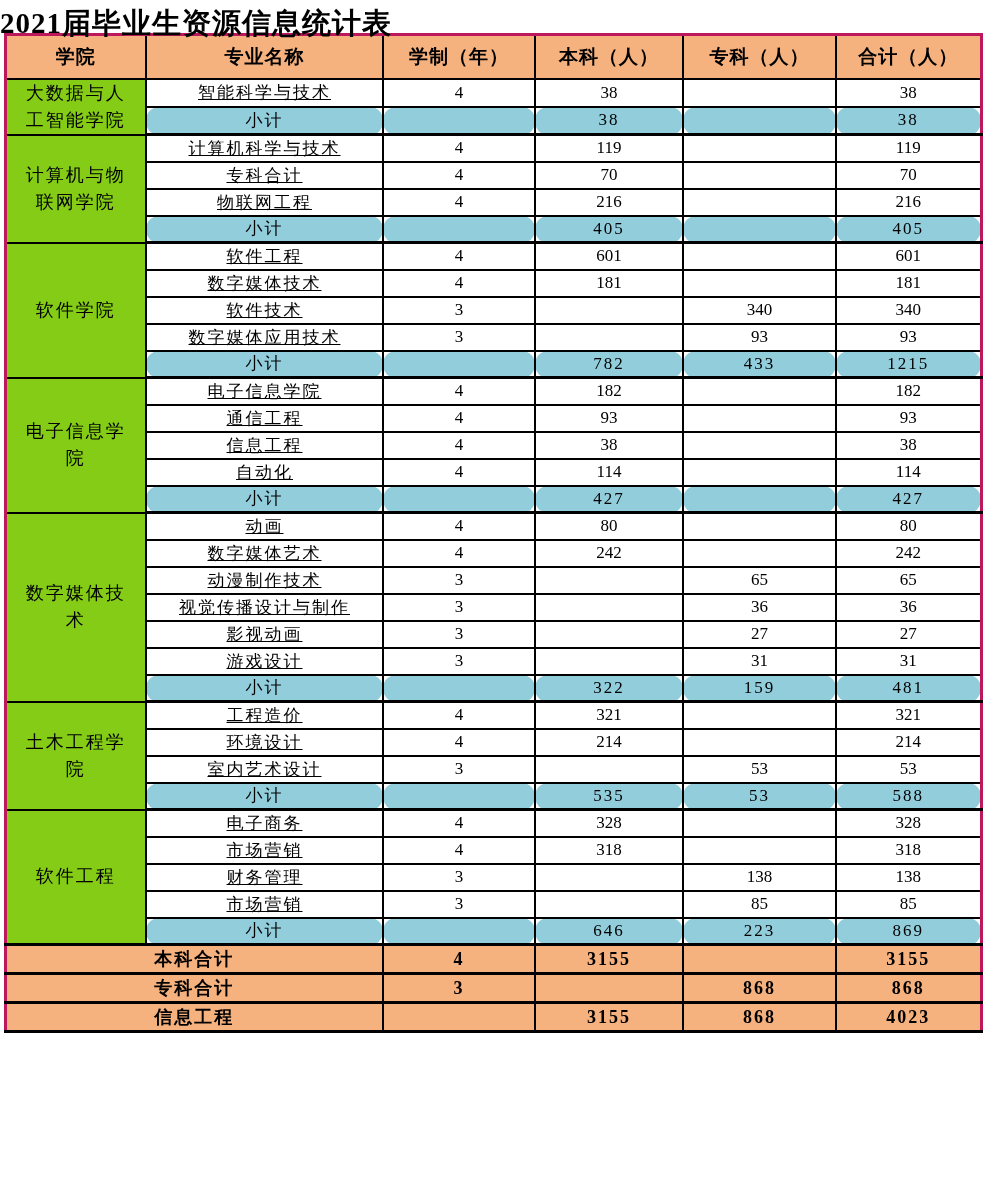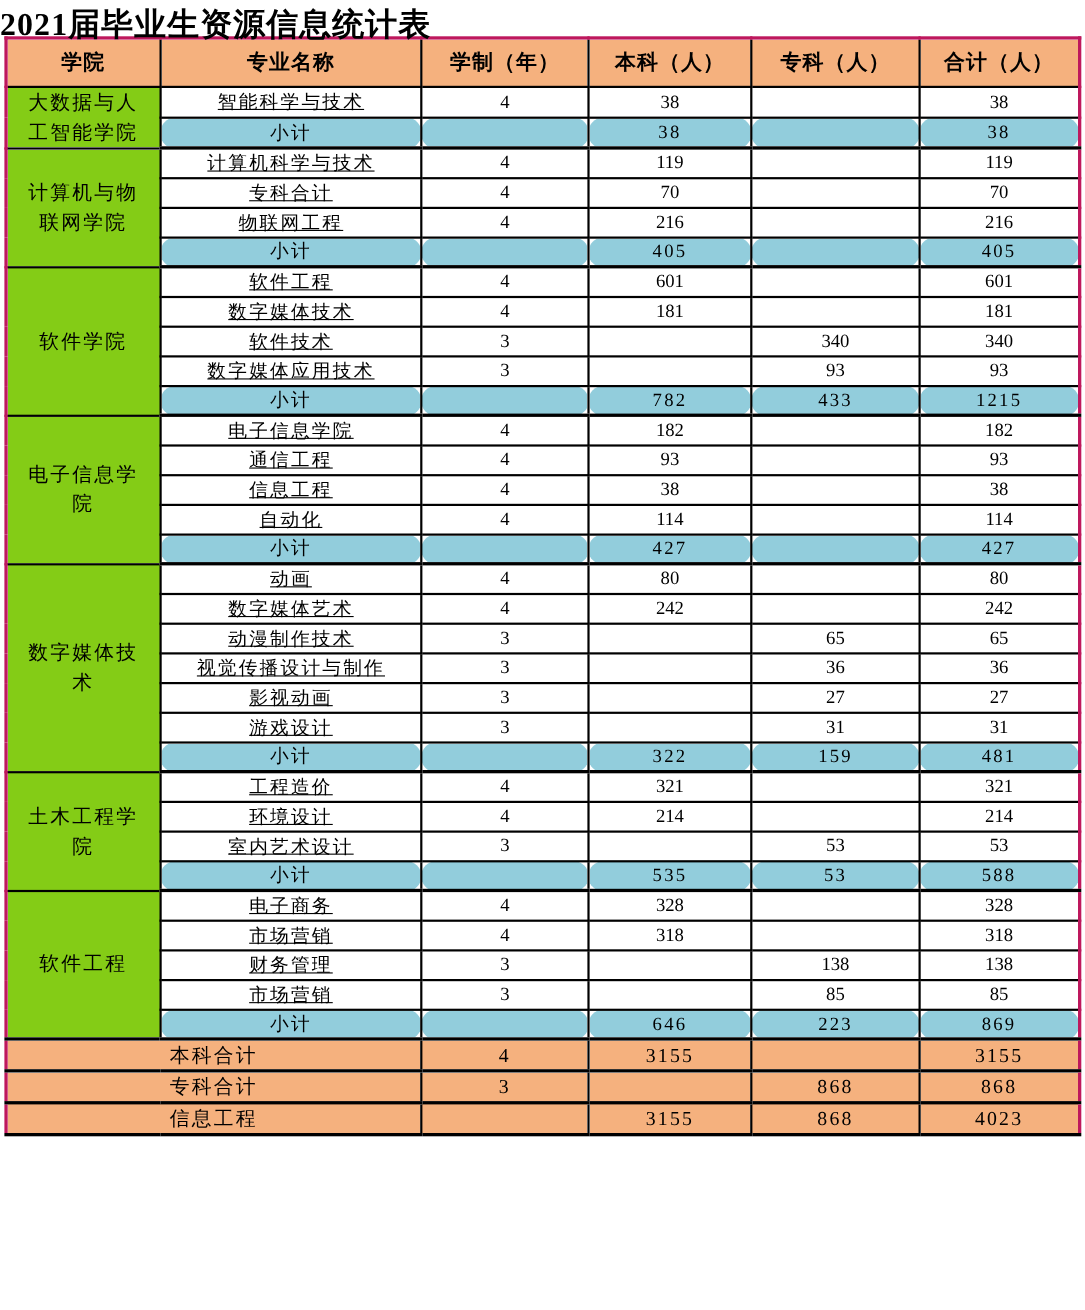--- a/index.html
+++ b/index.html
@@ -68,21 +68,21 @@
   }
   td.major-cell { letter-spacing: 2px; text-decoration: underline; }
   tr.subtotal-row td {
     background: var(--subtotal-bg, #92CDDC);
     letter-spacing: 2px;
     border-radius: 13px;
   }
   tr.group-end td { border-bottom-width: 3px; }
   tr.footer-row td {
     background: var(--footer-bg, #F5B17E);
-    font-weight: normal;
+    font-weight: bold;
     height: 29px;
     font-size: 18px;
     letter-spacing: 2px;
     border-top-width: 3px;
     border-bottom-width: 3px;
   }
   .num { letter-spacing: 0; }
 </style>
 </head>
 <body>

